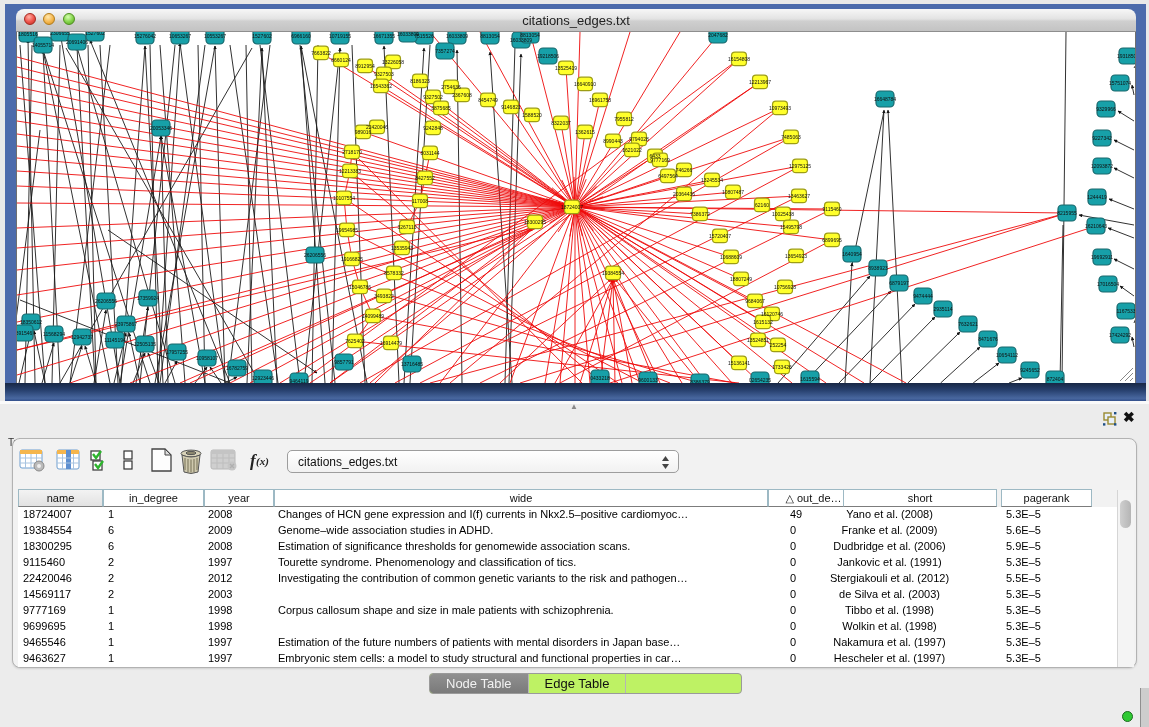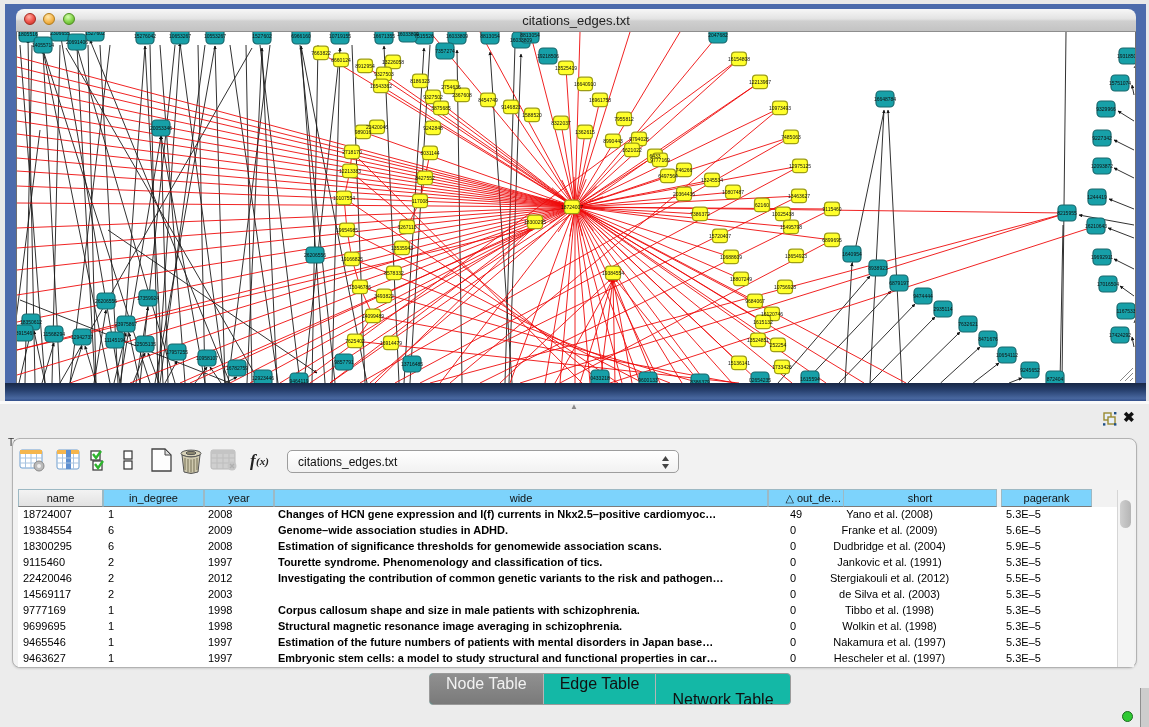--- a/index.html
+++ b/index.html
@@ -27,35 +27,35 @@
 #floatico { position:absolute; left:1103px; top:11px; width:14px; height:14px; }
 #closeico { position:absolute; left:1123px; top:8px; font-size:14px; font-weight:bold; color:#111; }
 #panel { position:absolute; left:12px; top:37px; width:1125px; height:230px;
   background:#f2f2f2; border:1px solid #b2b2b2; border-radius:8px;
   box-shadow:0 1px 2px rgba(0,0,0,0.12); }
 
 #dropdown { position:absolute; left:287px; top:49px; width:392px; height:23px;
   background:linear-gradient(#fff,#f1f1f1); border:1px solid #9d9d9d; border-radius:5px; }
 #dropdown span { position:absolute; left:10px; top:4px; font-size:12px; color:#111; }
 #dropdown .arrows { position:absolute; right:10px; top:2px; font-size:10px; color:#333; letter-spacing:0; }
-.hdr { position:absolute; top:88px; height:18px; background:#7dd3fc; border-top:1px solid #9db9c4;
+.hdr { position:absolute; top:88px; height:18px; background:#ffffff; border-top:1px solid #9db9c4;
   border-bottom:1px solid #7c7c7c; font-size:11px; color:#111; text-align:center; line-height:17px;
   border-right:1px solid #9db9c4; border-left:1px solid #9db9c4; }
 .row { position:absolute; left:18px; width:1099px; height:16px; font-size:11px; color:#000;
   background:#fff; white-space:nowrap; }
 .row span { position:absolute; top:1px; }
-.c0 { left:5px; } .c1 { left:90px; } .c2 { left:190px; } .c3 { left:260px;font-weight:bold; }
+.c0 { left:5px; } .c1 { left:90px; } .c2 { left:190px; } .c3 { left:260px; }
 .c4 { left:772px; } .c5 { left:792px; width:159px; text-align:center; } .c6 { left:988px; }
 
 #vscroll { position:absolute; left:1117px; top:89px; width:17px; height:177px; background:#f4f4f4; border-left:1px solid #d5d5d5; }
 #vthumb { position:absolute; left:2px; top:10px; width:11px; height:28px; background:linear-gradient(90deg,#cfcfcf,#b5b5b5); border-radius:6px; }
 
-#segs { position:absolute; left:429px; top:272px; height:32px; display:flex;
-  border:1px solid #9a9a9a; border-radius:4px; overflow:hidden; background:#14b8a6;
-  font-size:16px; line-height:19px; }
+#segs { position:absolute; left:429px; top:272px; height:21px; display:flex;
+  border:1px solid #9a9a9a; border-radius:4px; overflow:hidden; background:#bef264;
+  font-size:13px; line-height:19px; }
 #segs div { padding:0 16px; border-right:1px solid #b5b5b5; color:#111; }
 #segs div:last-child { border-right:none;margin-top:16px; }
 #segs .sel { background:linear-gradient(#909090,#7a7a7a); color:#f2f2f2; }
 #memory { position:absolute; right:20px; top:312px; font-size:10px; color:#222;margin-top:25px; }
 #memdot { position:absolute; right:16px; top:310px; width:11px; height:11px; border-radius:50%;
   background:#2fca33; border:1px solid #1c6b1e; }
 #rstrip { position:absolute; right:0; top:287px; width:9px; height:39px; background:#cdcdcd; border-left:1px solid #8f8f8f; }
 </style></head>
 <body>
 <div id="stage">
@@ -715,21 +715,21 @@
         <span class="c4">0</span>
         <span class="c5">Franke et al. (2009)</span>
         <span class="c6">5.6E–5</span>
       </div>
 <div class="row" style="top:138px">
         <span class="c0">18300295</span>
         <span class="c1">6</span>
         <span class="c2">2008</span>
         <span class="c3">Estimation of significance thresholds for genomewide association scans.</span>
         <span class="c4">0</span>
-        <span class="c5">Dudbridge et al. (2004)</span>
+        <span class="c5">Dudbridge et al. (2006)</span>
         <span class="c6">5.9E–5</span>
       </div>
 <div class="row" style="top:154px">
         <span class="c0">9115460</span>
         <span class="c1">2</span>
         <span class="c2">1997</span>
         <span class="c3">Tourette syndrome. Phenomenology and classification of tics.</span>
         <span class="c4">0</span>
         <span class="c5">Jankovic et al. (1991)</span>
         <span class="c6">5.3E–5</span>
@@ -757,21 +757,20 @@
         <span class="c2">1998</span>
         <span class="c3">Corpus callosum shape and size in male patients with schizophrenia.</span>
         <span class="c4">0</span>
         <span class="c5">Tibbo et al. (1998)</span>
         <span class="c6">5.3E–5</span>
       </div>
 <div class="row" style="top:218px">
         <span class="c0">9699695</span>
         <span class="c1">1</span>
         <span class="c2">1998</span>
-        <span class="c3">Structural magnetic resonance image averaging in schizophrenia.</span>
         <span class="c4">0</span>
         <span class="c5">Wolkin et al. (1998)</span>
         <span class="c6">5.3E–5</span>
       </div>
 <div class="row" style="top:234px">
         <span class="c0">9465546</span>
         <span class="c1">1</span>
         <span class="c2">1997</span>
         <span class="c3">Estimation of the future numbers of patients with mental disorders in Japan base…</span>
         <span class="c4">0</span>

